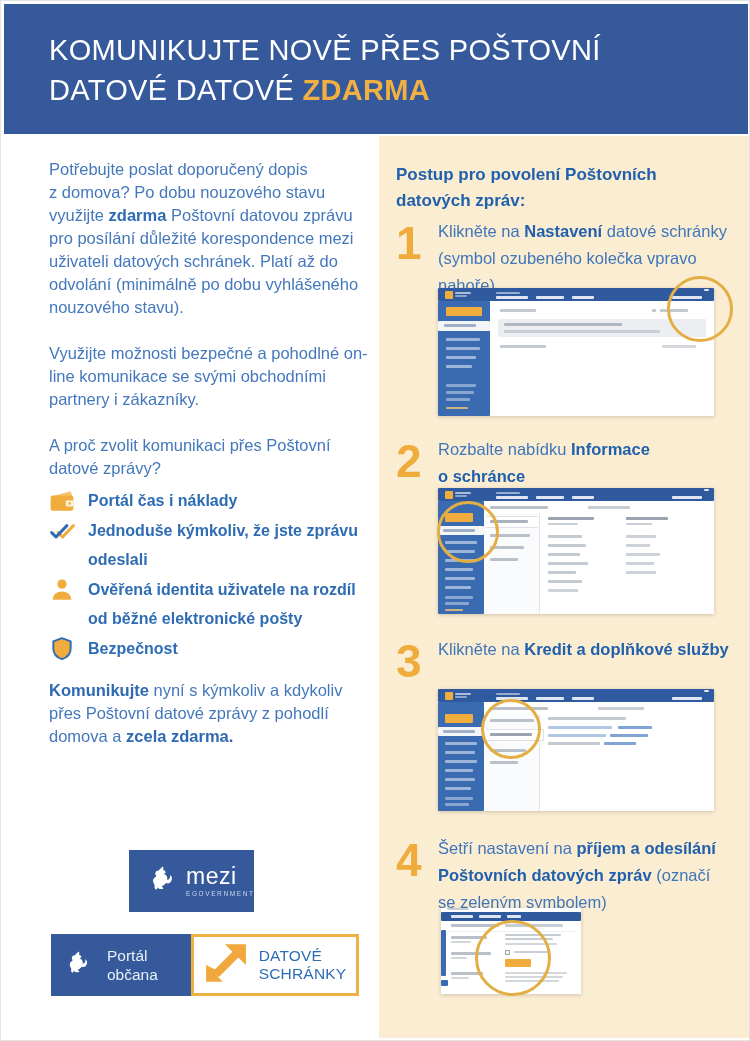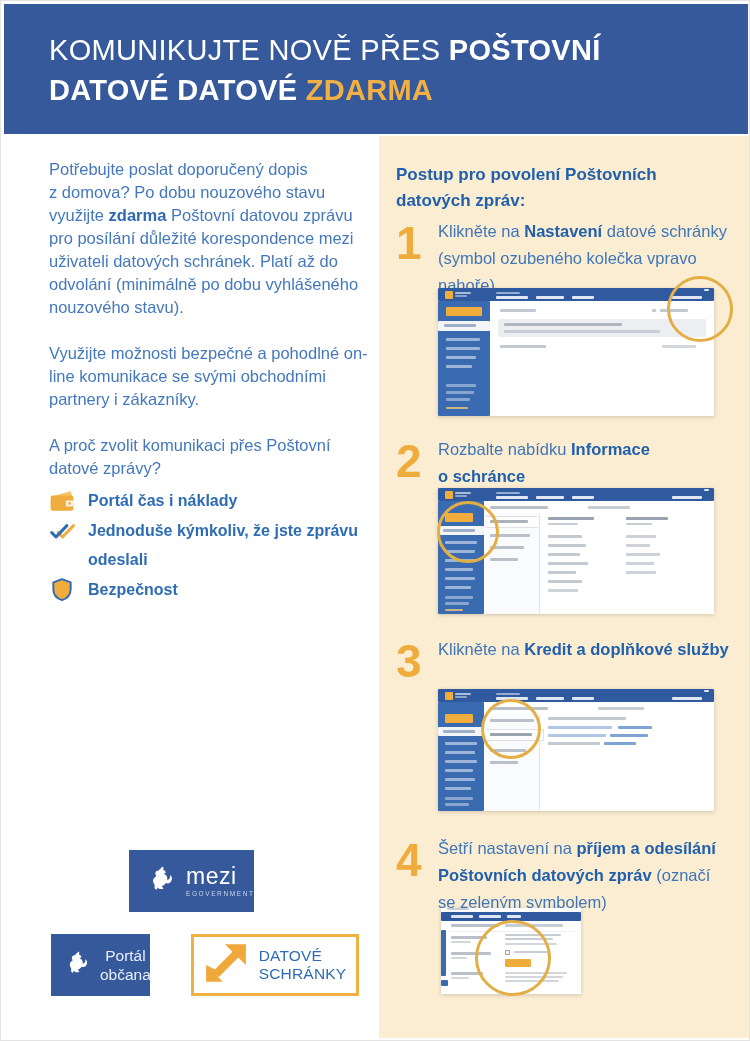--- a/index.html
+++ b/index.html
@@ -2,21 +2,21 @@
 <html><head>
 <meta charset="utf-8">
 <style>
   html,body{margin:0;padding:0;background:#fff;}
   body{font-family:"Liberation Sans",sans-serif;-webkit-font-smoothing:antialiased;}
   .page{position:relative;width:750px;height:1041px;background:#fff;border:1px solid #e3e3e3;box-sizing:border-box;overflow:hidden;}
 
   
   .hdr{position:absolute;left:3px;top:3px;width:744px;height:130px;background:#35599B;}
   .hdr h1{margin:0;padding:26px 0 0 45px;font-size:29px;line-height:40px;font-weight:400;color:#fff;letter-spacing:.3px;}
-  .hdr b{font-weight:700;}
+  .hdr b{font-weight:400;}
   .hl{color:#F0B043;font-weight:700;}
 
   
   .leftcol{position:absolute;left:48px;top:153px;width:322px;color:#4478BC;}
   .leftcol p{margin:4px 0 23px;font-size:16.5px;line-height:23px;}
   .leftcol p b{color:#2E69B2;}
   .leftcol p.question{margin-bottom:6px;}
   ul.benefits{list-style:none;margin:0 0 16px;padding:0;}
   ul.benefits li{display:flex;align-items:flex-start;gap:13px;font-size:16px;font-weight:700;color:#2E6CB4;line-height:29px;margin:0 0 1px;}
   ul.benefits .ico{flex:none;width:26px;height:26px;margin-top:2px;}
@@ -33,21 +33,21 @@
   
   .shot{position:absolute;background:#fff;box-shadow:0 1px 4px rgba(0,0,0,.18);}
   .shot .rd{position:absolute;border-radius:1px;display:block;}
   .shot .ring{position:absolute;border:3px solid;border-radius:50%;box-sizing:border-box;z-index:3;display:block;}
 
   
   .logo-box{position:absolute;display:flex;align-items:center;box-sizing:border-box;}
   .egov{left:128px;top:849px;width:125px;height:62px;background:#35599B;padding-left:20px;gap:12px;}
   .egov .t1{font-size:23px;color:#fff;letter-spacing:.5px;line-height:23px;}
   .egov .t2{font-size:6.5px;color:#C9D6EC;letter-spacing:1.6px;margin-top:2px;}
-  .portal{left:50px;top:933px;width:99px;height:62px;background:#35599B;padding-left:15px;gap:11px;text-align:center;}
+  .portal{left:50px;top:933px;width:140px;height:62px;background:#35599B;padding-left:15px;gap:18px;}
   .portal .txt{font-size:15.5px;line-height:19px;color:#E9EFF8;}
   .datovky{left:190px;top:933px;width:168px;height:62px;background:#fff;border:3px solid #F0B144;justify-content:center;gap:11px;}
   .datovky .txt{font-size:15.5px;line-height:18px;color:#2E6CB4;letter-spacing:.2px;}
 </style>
 </head>
 <body>
 
 <div class="page">
 
   <svg width="0" height="0" style="position:absolute">
@@ -89,27 +89,37 @@
           <svg viewBox="0 0 24 24" width="26" height="26">
               <path d="M8.5 13.5l4 4L22.5 7" stroke="#F0AC3C" stroke-width="2.8" fill="none" stroke-linecap="round" stroke-linejoin="round"></path>
               <path d="M2.5 13.5l4 4L16.5 7" stroke="#2E6CB4" stroke-width="2.8" fill="none" stroke-linecap="round" stroke-linejoin="round"></path>
             </svg>
         </span>
         <span>Jednoduše kýmkoliv, že jste zprávu odeslali</span>
       </li>
       <li>
         <span class="ico">
           <svg viewBox="0 0 24 24" width="26" height="26">
+              <circle cx="12" cy="6.5" r="4.3" fill="#F0AC3C"></circle>
+              <path d="M3.5 21c0-5 4-7.6 8.5-7.6s8.5 2.6 8.5 7.6z" fill="#F0AC3C"></path>
+            </svg>
+        </span>
+        <span>Ověřená identita uživatele na rozdíl od běžné elektronické pošty</span>
+      </li>
+      <li>
+        <span class="ico">
+          <svg viewBox="0 0 24 24" width="26" height="26">
               <path d="M12 2l8 3v6.2c0 5-3.4 8.6-8 10.2-4.6-1.6-8-5.2-8-10.2V5z" fill="#F0AC3C" stroke="#2E6CB4" stroke-width="1.8" stroke-linejoin="round"></path>
             </svg>
         </span>
         <span>Bezpečnost</span>
       </li>
     </ul>
 
+    <p class="outro"><b>Komunikujte</b><span> nyní s kýmkoliv a&nbsp;kdykoliv přes Poštovní datové zprávy z&nbsp;pohodlí domova a </span><b><span>zcela zdarma</span><span>.</span></b></p>
   </section>
 
   <aside class="panel">
     <div class="panel-heading">Postup pro povolení Poštovních datových zpráv:</div>
 
     <div class="step-num" style="top:84px">1</div>
     <div class="step-text" style="top:82px"><span>Klikněte na </span><b>Nastavení</b><span> datové schránky (symbol ozubeného kolečka vpravo nahoře)</span></div>
     <div class="shot" id="shot1" style="left:59px;top:152px;width:276px;height:128px">
         <i class="rd" style="left: 0px; top: 0px; width: 276px; height: 13px; background: rgb(47, 90, 159);"></i>
         <i class="rd" style="left: 7px; top: 3px; width: 8px; height: 8px; background: rgb(240, 172, 60);"></i>

